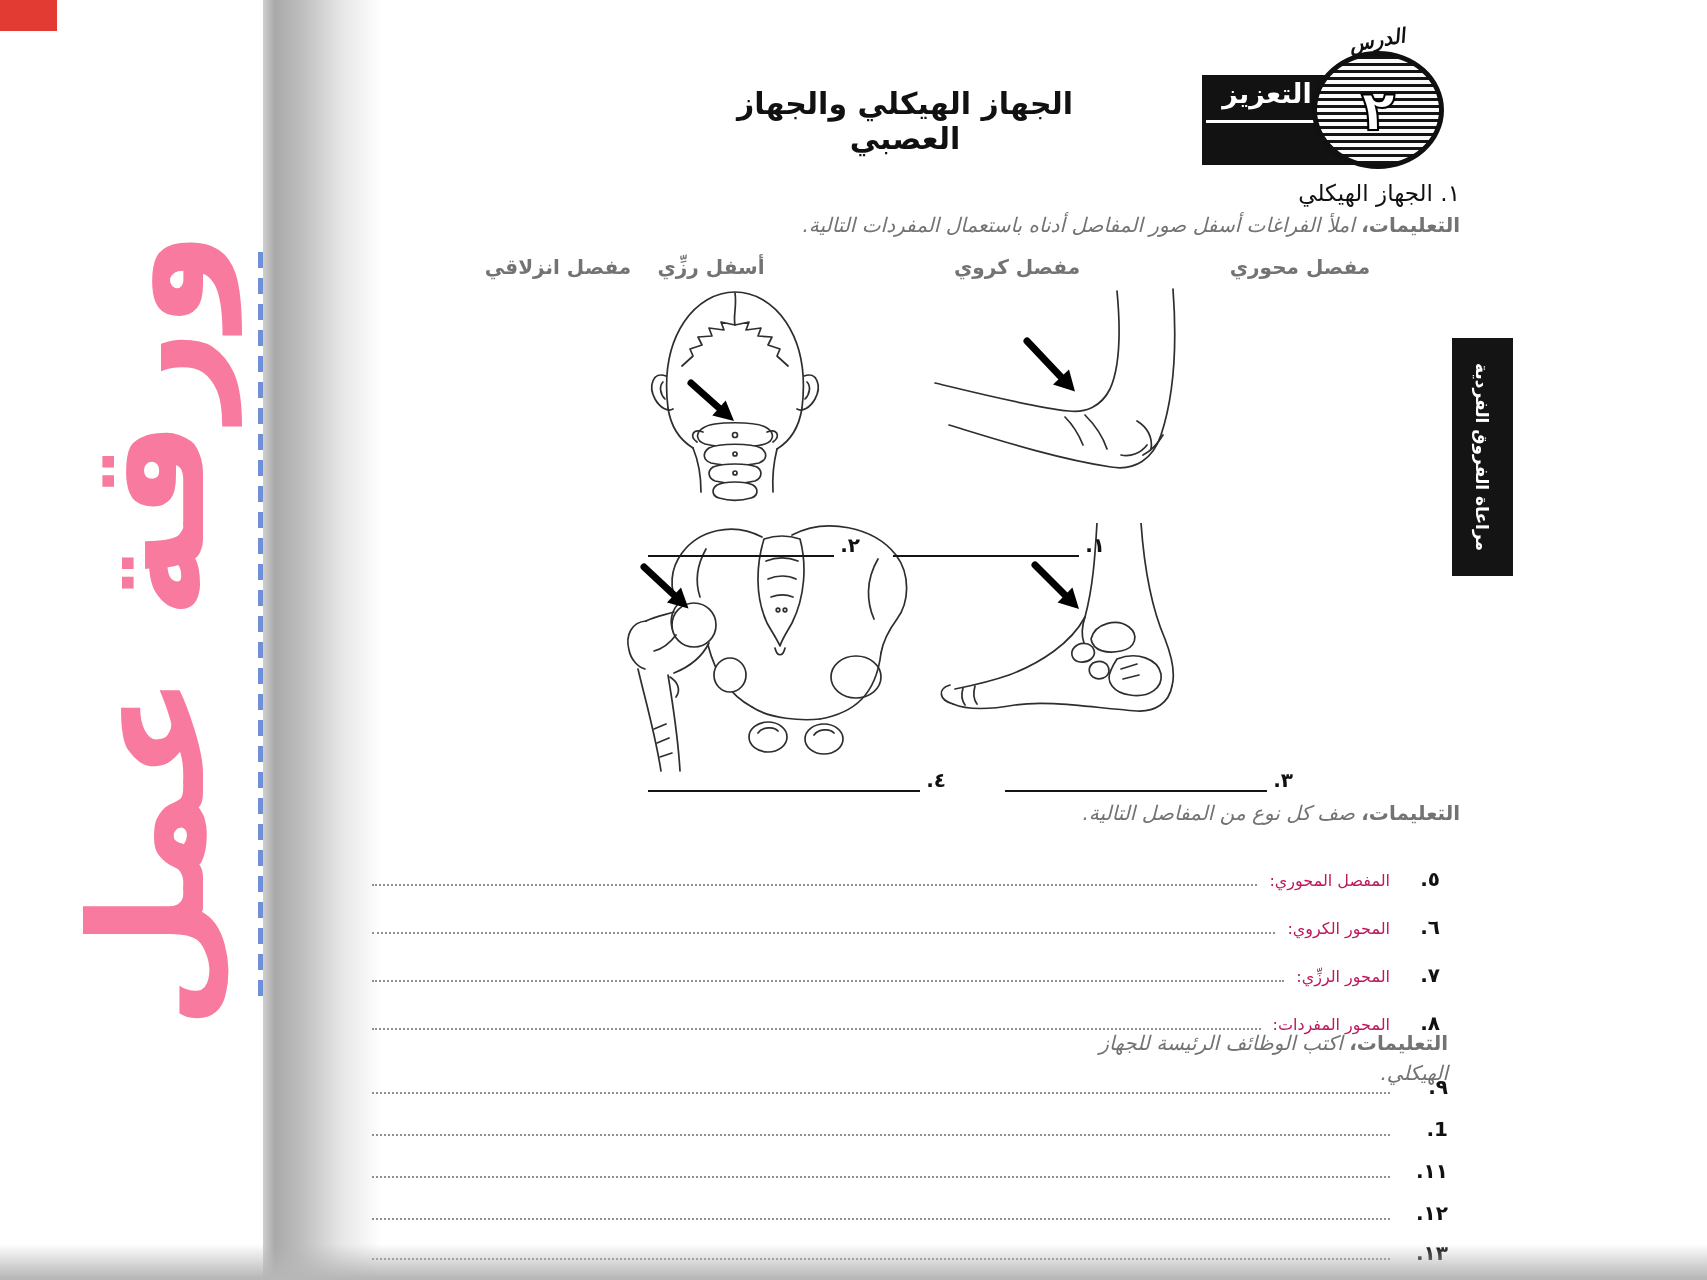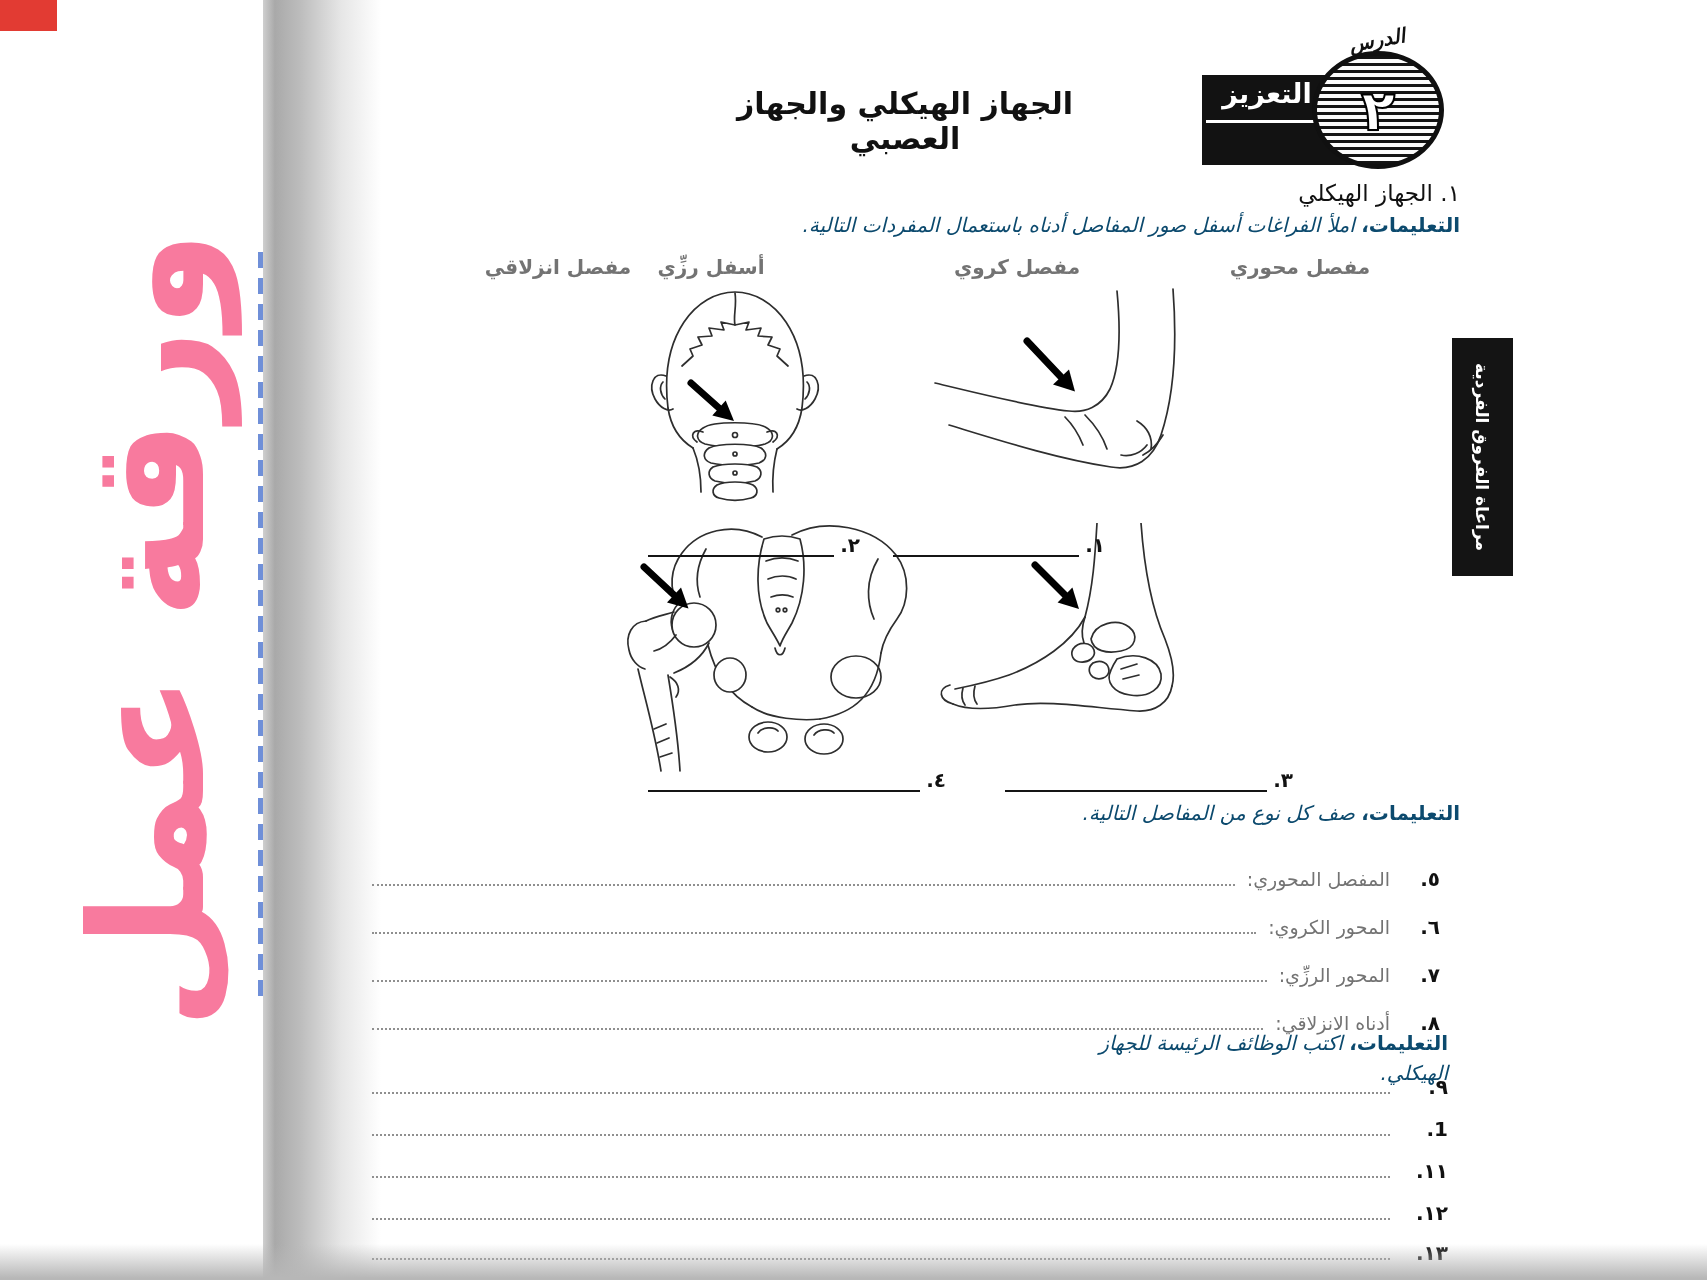--- a/index.html
+++ b/index.html
@@ -34,21 +34,21 @@
   
   .side-tab{left:1452px;top:338px;width:61px;height:238px;background:#141414;
     display:flex;align-items:center;justify-content:center;}
   .side-tab span{transform:rotate(90deg);white-space:nowrap;color:#fff;
     font-size:17px;font-weight:bold;direction:rtl;}
 
   .title{left:690px;top:86px;width:430px;text-align:center;font-size:30px;font-weight:bold;
     direction:rtl;color:#111;}
   .h1{left:1140px;top:180px;width:320px;text-align:right;direction:rtl;
     font-size:23px;font-weight:normal;color:#111;}
-  .instr{direction:rtl;text-align:right;font-size:20px;color:#0c4a6e;line-height:30px;}
+  .instr{direction:rtl;text-align:right;font-size:20px;color:#737373;line-height:30px;}
   .instr .lbl{font-weight:bold;font-style:normal;}
   .instr .txt{font-style:italic;}
   .instr1{left:770px;top:210px;width:690px;}
   .instr2{left:1000px;top:798px;width:460px;}
   .instr3{left:1030px;top:1028px;width:418px;}
 
   .wb{top:252px;width:170px;text-align:center;font-size:20px;font-weight:bold;direction:rtl;
     line-height:30px;color:#737373;}
 
   figure{margin:0;}
@@ -58,21 +58,21 @@
   .fig .wf{fill:#ffffff;}
   .fig .arrow-line{stroke:#000;stroke-width:7;}
   .fig .arrow-head{fill:#000;stroke:none;}
 
   .blankrow{display:flex;direction:rtl;align-items:center;height:30px;}
   .blankrow .bnum{font-size:20px;font-weight:bold;color:#111;margin-left:6px;}
   .blankrow .bline{flex:1;border-bottom:2.5px solid #151515;height:22px;}
 
   .itemrow{display:flex;direction:rtl;align-items:baseline;height:34px;line-height:34px;}
   .itemrow .inum{width:50px;text-align:right;font-size:20px;font-weight:600;color:#111;flex:none;}
-  .itemrow .ilabel{font-size:19px;color:#737373;margin-left:4px;flex:none;}
+  .itemrow .ilabel{font-size:16px;color:#be185d;margin-left:4px;flex:none;}
   .itemrow .dots{flex:1;border-bottom:2px dotted #8f8f8f;height:26px;margin-right:8px;}
 </style>
 </head>
 <body>
 
 <div class="stage">
 
   <div class="abs corner-red"></div>
   <div class="abs spine-shadow"></div>
   <div class="abs dashed-line"></div>
@@ -235,21 +235,21 @@
     <span class="ilabel">المحور الكروي:</span>
     <span class="dots"></span>
   </div>
   <div class="abs itemrow" style="left:372px;top:954px;width:1068px;">
     <span class="inum">٧.</span>
     <span class="ilabel">المحور الرزِّي:</span>
     <span class="dots"></span>
   </div>
   <div class="abs itemrow" style="left:372px;top:1002px;width:1068px;">
     <span class="inum">٨.</span>
-    <span class="ilabel">أدناه الانزلاقي:</span>
+    <span class="ilabel">المحور المفردات:</span>
     <span class="dots"></span>
   </div>
 
   <div class="abs instr instr3">
     <span class="lbl">التعليمات،</span>
     <span class="txt">اكتب الوظائف الرئيسة للجهاز الهيكلي.</span>
   </div>
 
   <div class="abs itemrow" style="left:372px;top:1066px;width:1076px;">
     <span class="inum">٩.</span>

